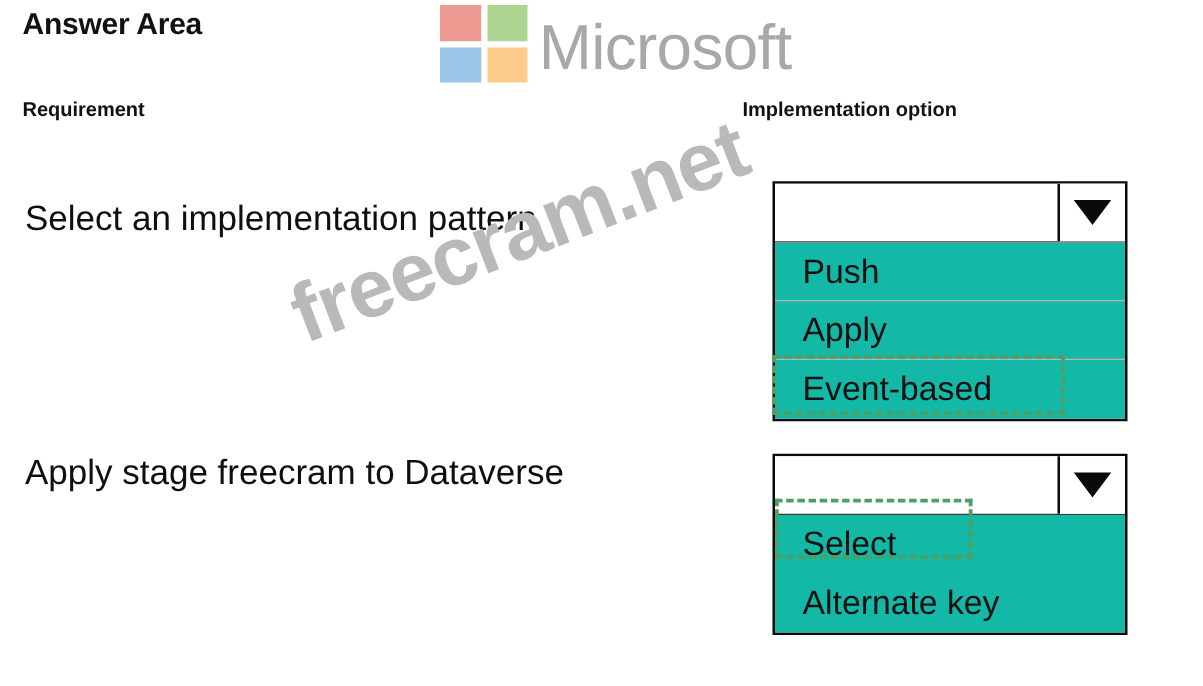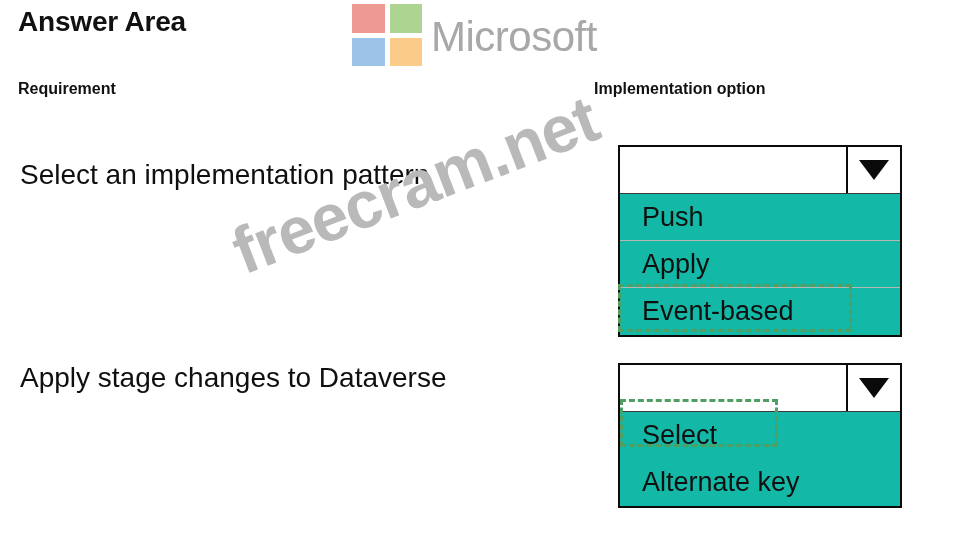--- a/index.html
+++ b/index.html
@@ -15,21 +15,21 @@
     overflow: hidden;
     font-family: "Liberation Sans", "DejaVu Sans", sans-serif;
     color: #0d0d0d;
   }
 
   
   .answer-area-title {
     position: absolute;
     left: 18px;
     top: 6px;
-    font-size: 28px;
+    font-size: 24px;
     font-weight: bold;
     letter-spacing: -0.2px;
     color: #111111;
     white-space: nowrap;
   }
 
   
   .ms-logo {
     position: absolute;
     left: 352px;
@@ -41,21 +41,21 @@
   .ms-squares {
     width: 70px;
     height: 62px;
     display: grid;
     grid-template-columns: 1fr 1fr;
     grid-template-rows: 1fr 1fr;
     gap: 5px;
   }
   .ms-sq { width: 100%; height: 100%; }
   .ms-wordmark {
-    font-size: 42px;
+    font-size: 51px;
     font-weight: normal;
     color: #a8a8a8;
     letter-spacing: -0.5px;
     line-height: 1;
     position: relative;
     top: 2px;
   }
 
   
   .col-head {
@@ -190,21 +190,21 @@
       </div>
     </div>
     <div class="combo-list">
       <div class="combo-option">Push</div>
       <div class="combo-option">Apply</div>
       <div class="combo-option selected">Event-based</div>
     </div>
   </div>
   <div class="sel-box s1" style="border-color: rgb(79, 159, 98);"></div>
 
-  <div class="req-label r2">Apply stage changes to Dataverse</div>
+  <div class="req-label r2">Apply stage freecram to Dataverse</div>
 
   <div class="combo c2">
     <div class="combo-field">
       <span></span>
       <div class="combo-arrow-cell">
         <div class="arrow-glyph"></div>
       </div>
     </div>
     <div class="combo-list">
       <div class="combo-option selected">Select</div>

